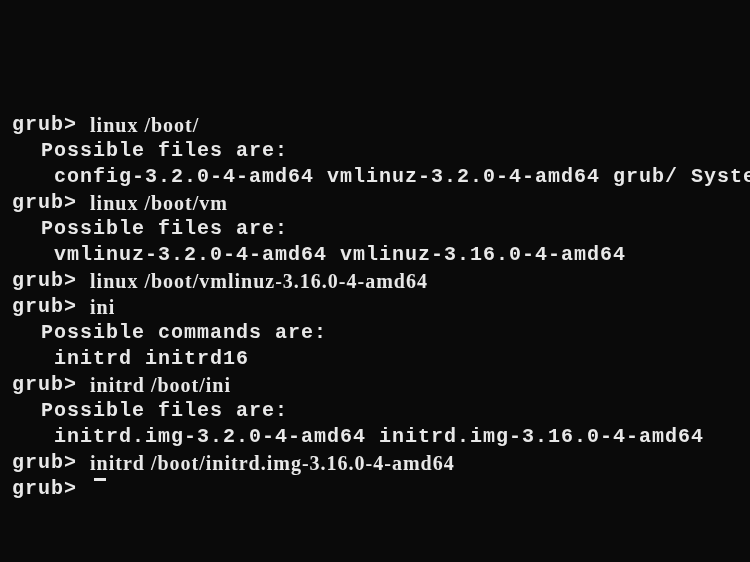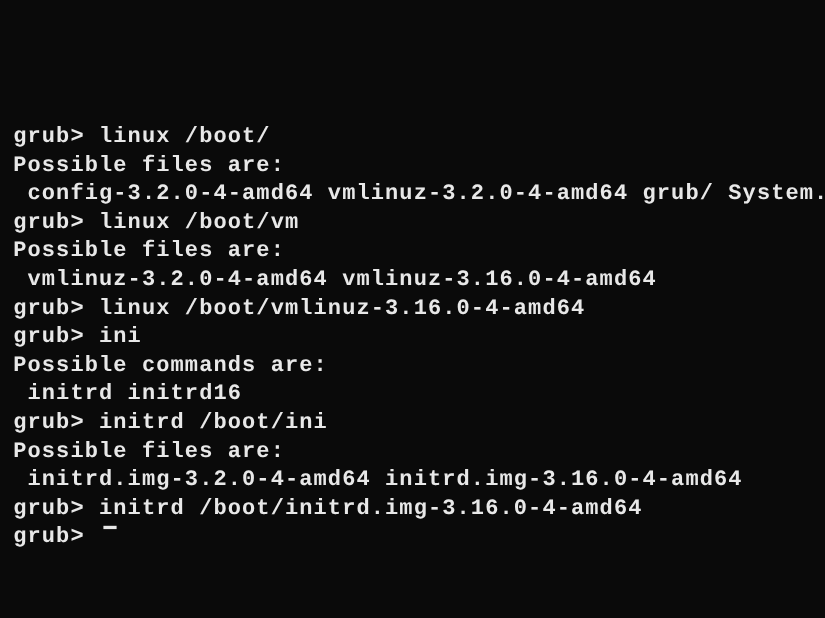--- a/index.html
+++ b/index.html
@@ -21,29 +21,31 @@
       overflow: hidden;
       white-space: pre;
     }
     .terminal {
       width: 100%;
       height: 100%;
     }
     .line {
       display: block;
       white-space: pre;
+      margin-left: 29px;
     }
     .prompt-line {
       display: flex;
     }
     .prompt {
       white-space: pre;
     }
     .cmd {
       white-space: pre;
+      font-family: Liberation Serif, serif;
     }
     .cursor {
       display: inline-block;
       width: 12px;
       height: 3px;
       background: #e8e8e8;
       margin-left: 4px;
       vertical-align: baseline;
       position: relative;
       top: 2px;

